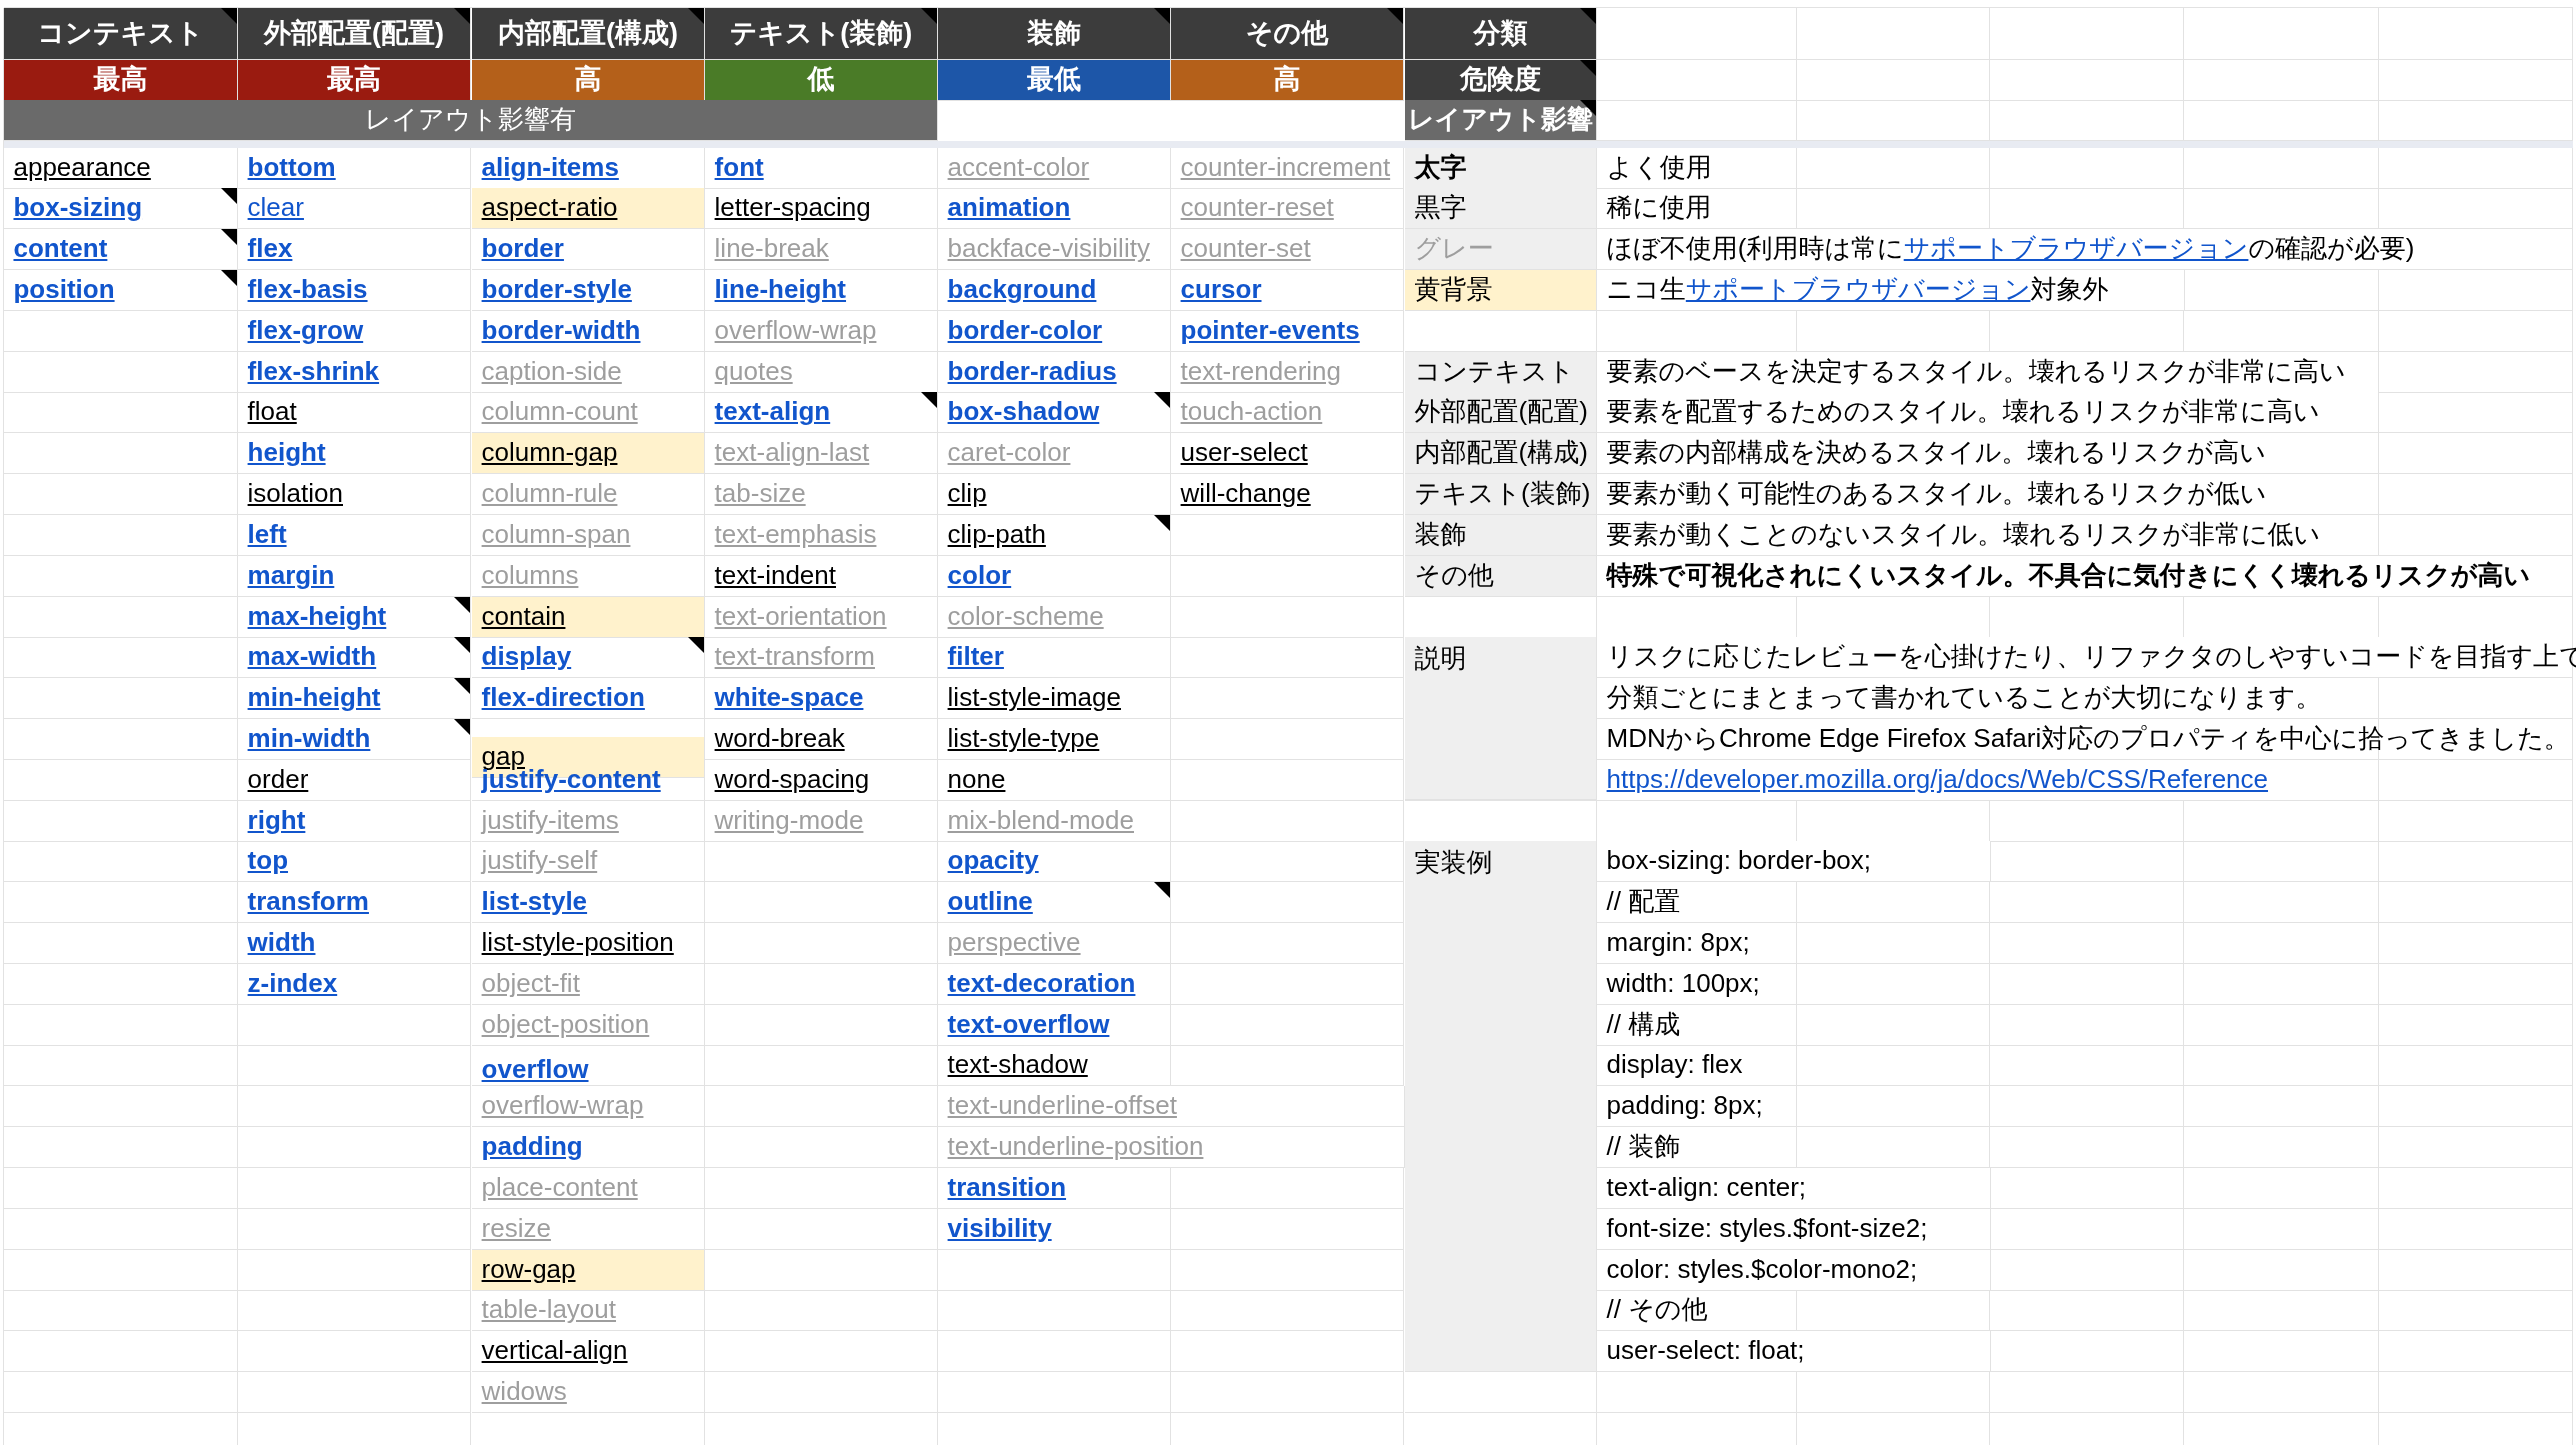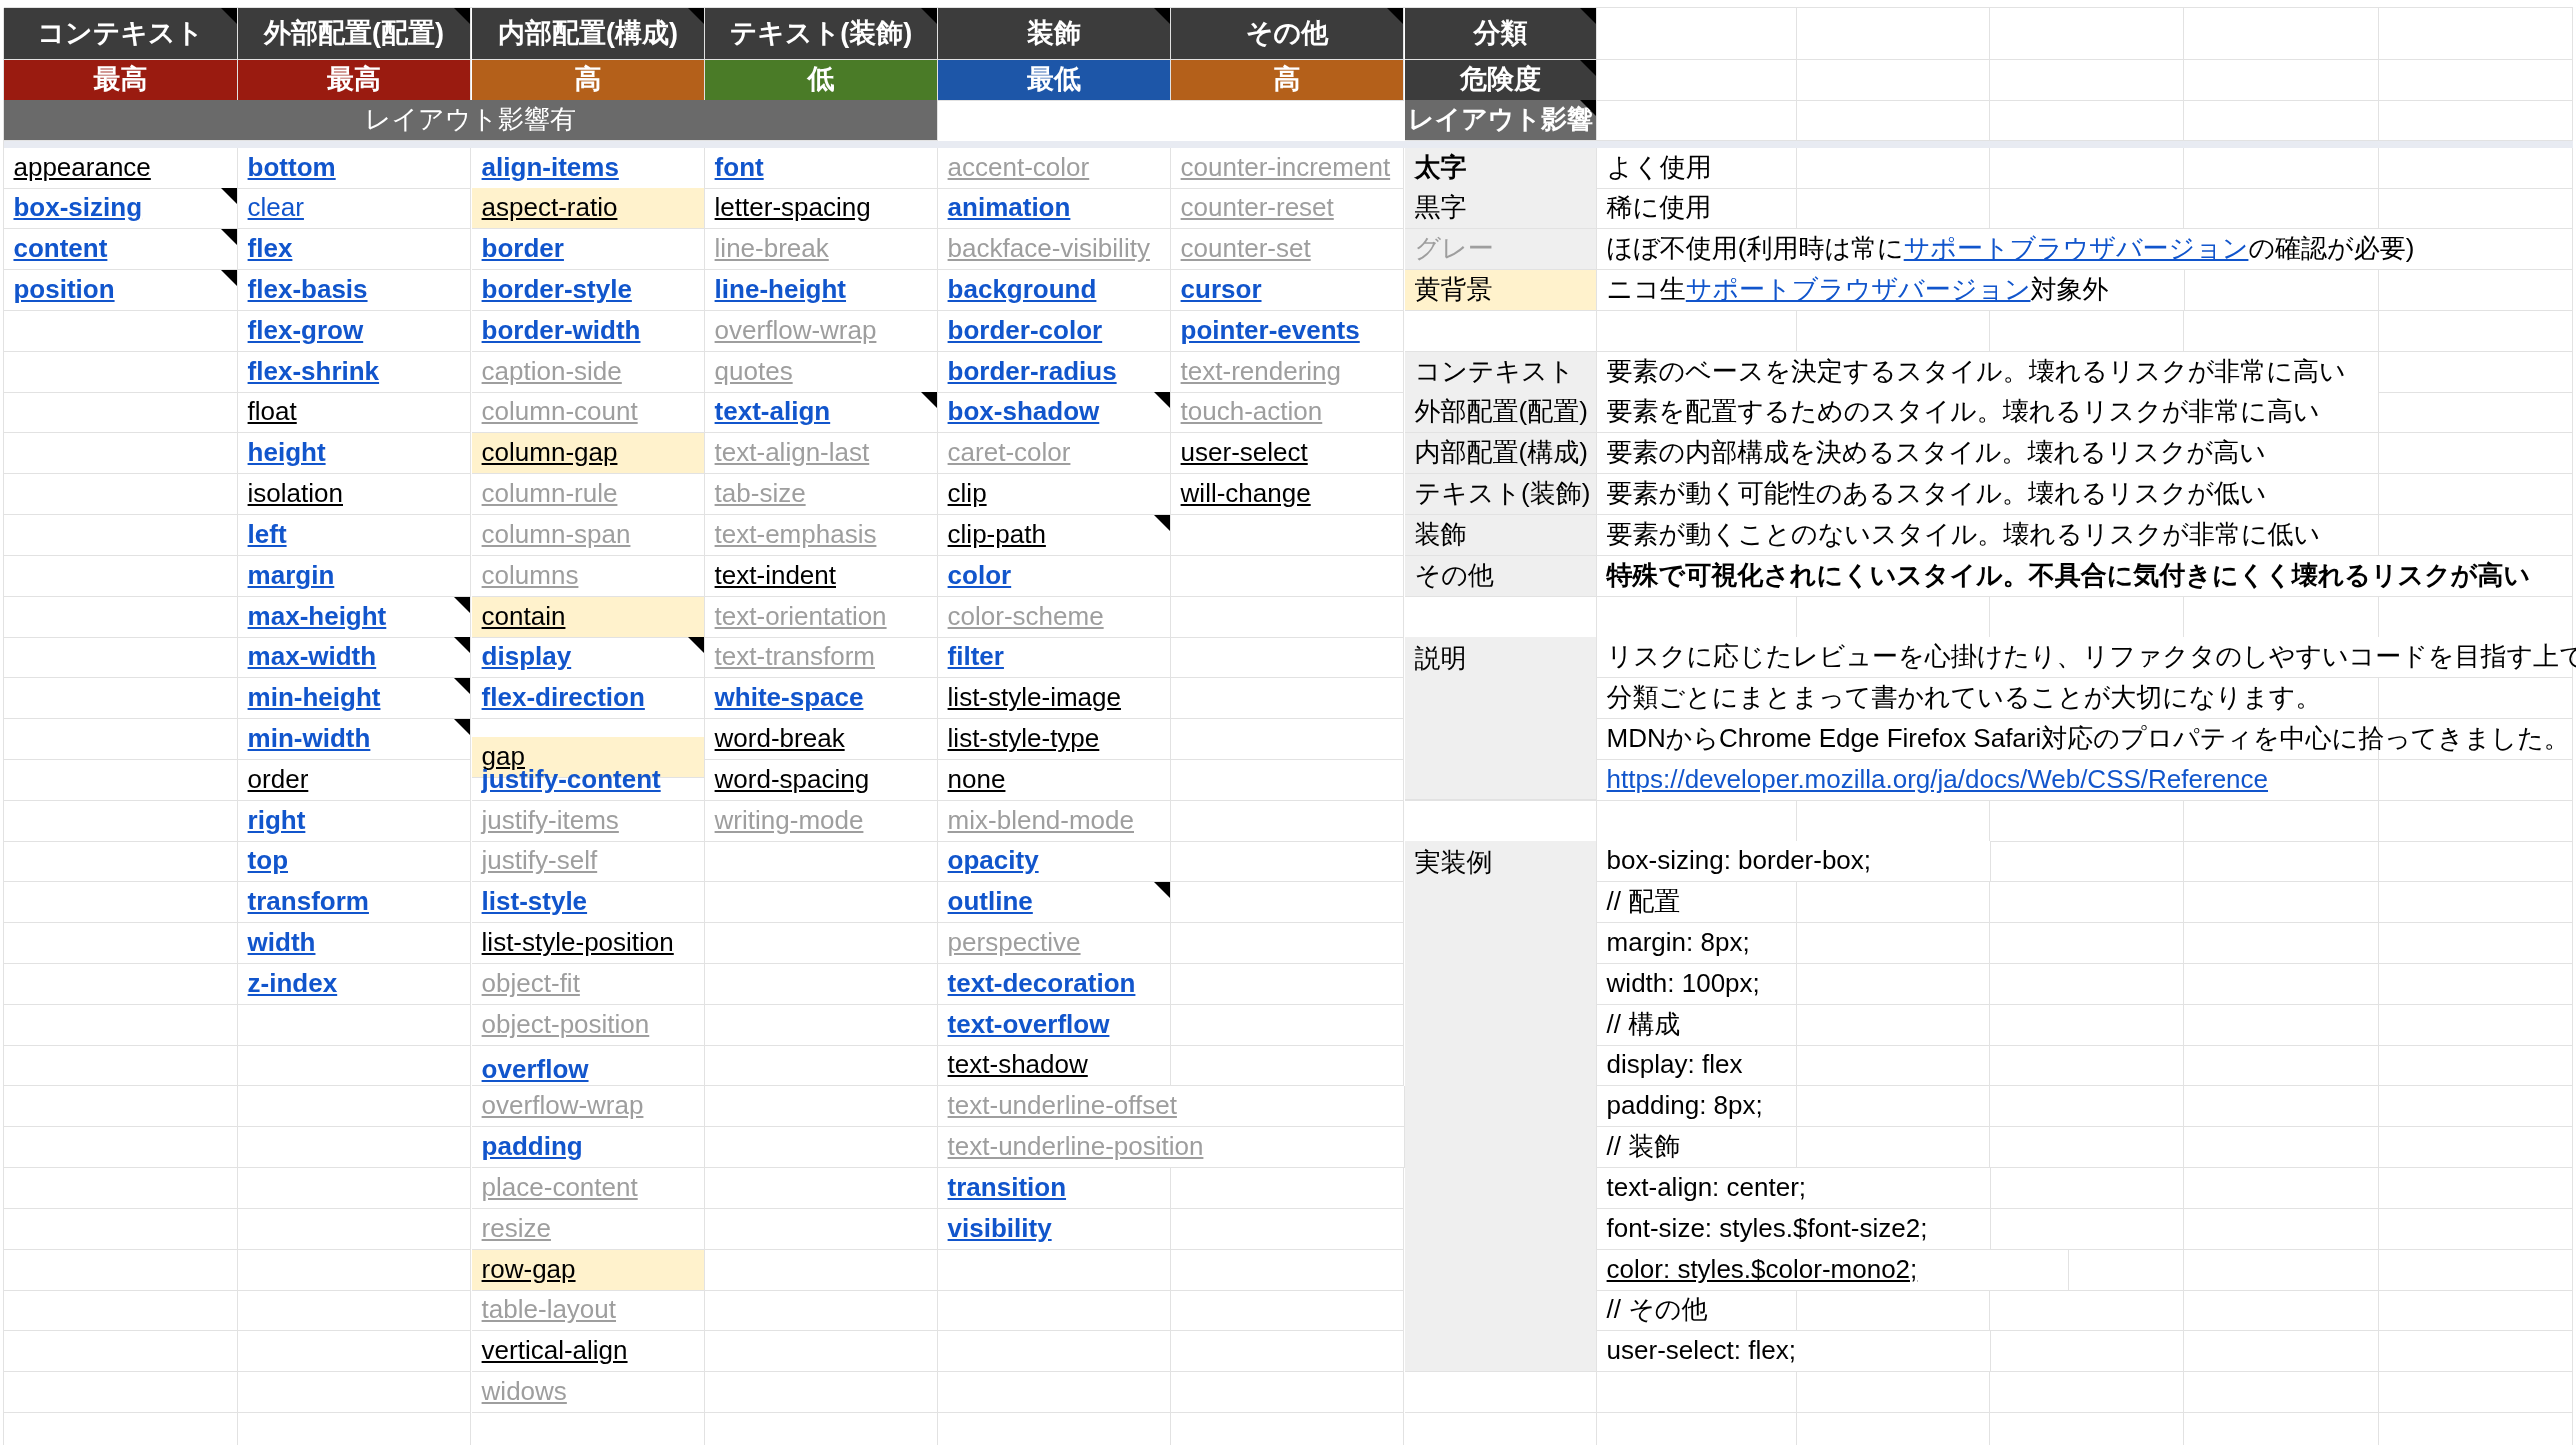--- a/index.html
+++ b/index.html
@@ -937,24 +937,24 @@
     </div>
     <div class="c" style="left: 1597px; top: 1127px; width: 200px; height: 41px;">
       <span>// 装飾</span>
     </div>
     <div class="c bg-w" style="left: 1597px; top: 1168px; width: 394px; height: 41px;">
       <span>text-align: center;</span>
     </div>
     <div class="c bg-w" style="left: 1597px; top: 1209px; width: 394px; height: 41px;">
       <span>font-size: styles.$font-size2;</span>
     </div>
-    <div class="c bg-w" style="left: 1597px; top: 1250px; width: 472px; height: 41px; text-decoration: underline;">
+    <div class="c bg-w" style="left: 1597px; top: 1250px; width: 394px; height: 41px;">
       <span>color: styles.$color-mono2;</span>
     </div>
     <div class="c" style="left: 1597px; top: 1290px; width: 200px; height: 41px;">
       <span>// その他</span>
     </div>
     <div class="c bg-w" style="left: 1597px; top: 1331px; width: 394px; height: 41px;">
-      <span>user-select: flex;</span>
+      <span>user-select: float;</span>
     </div>
     <div class="band" style="left: 3.9px; top: 141px; width: 2569px; height: 6.8px;"></div>
   </div>
 
 
 </body></html>

